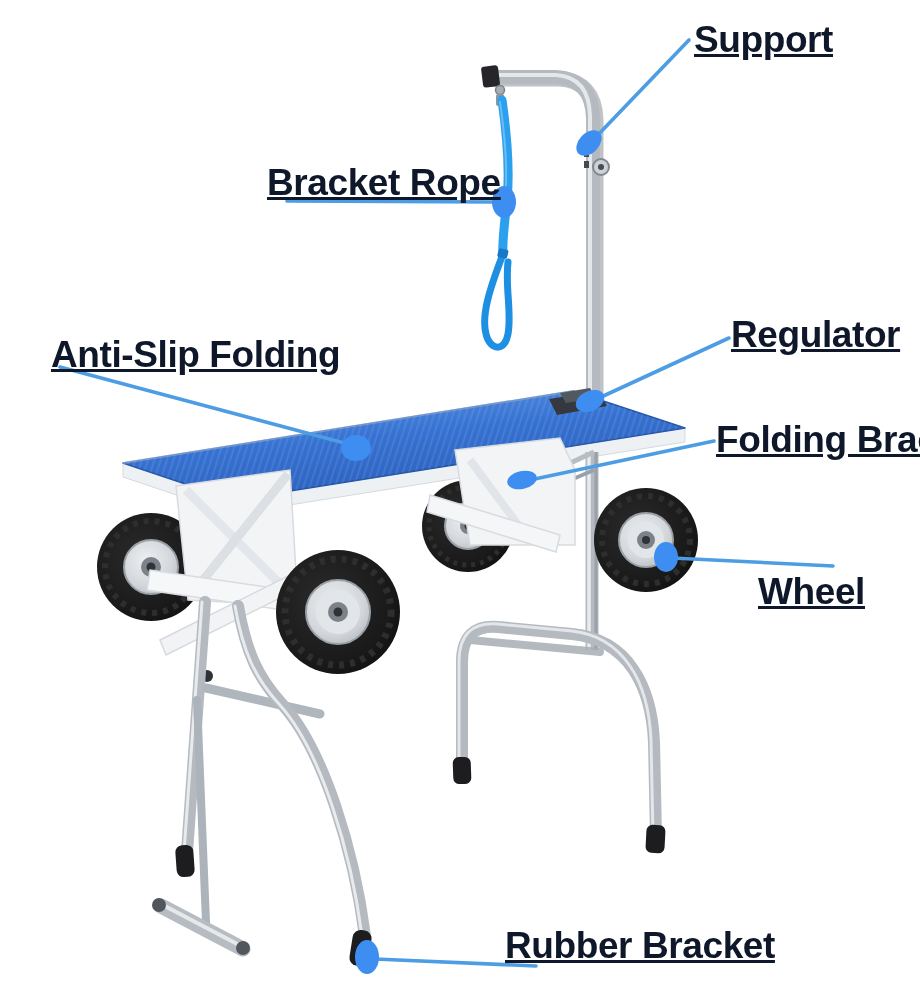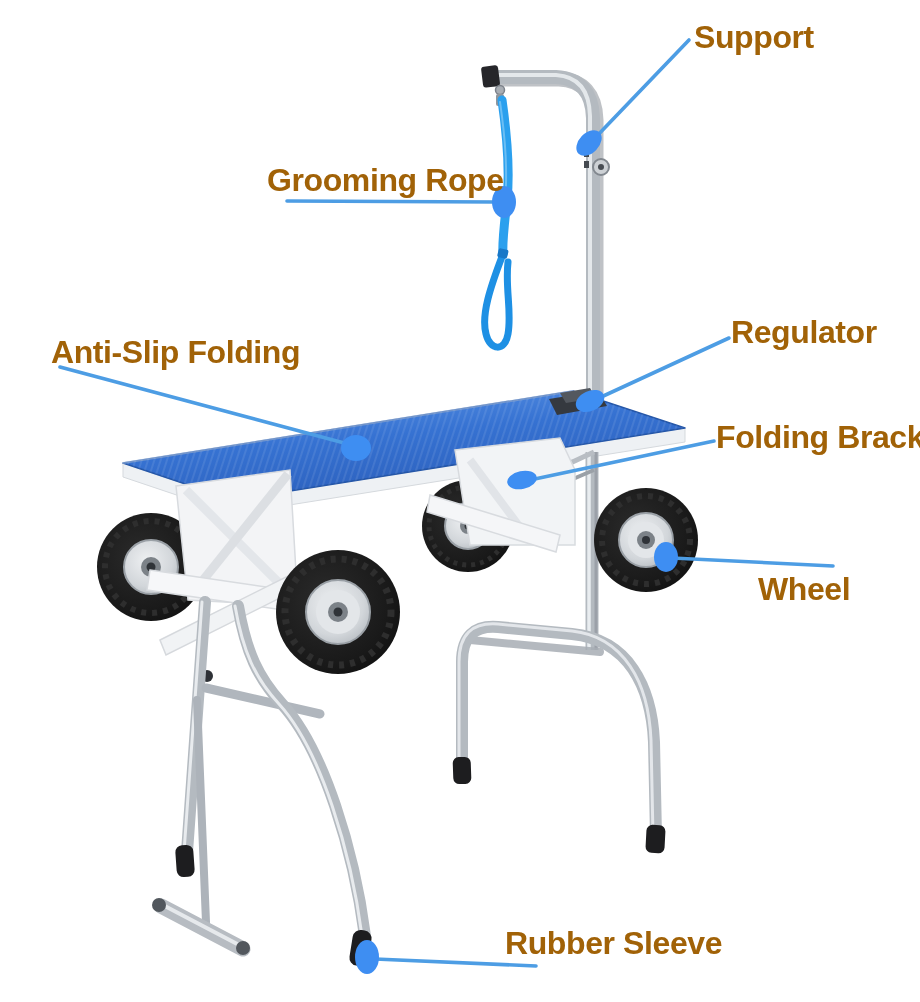--- a/index.html
+++ b/index.html
@@ -3,22 +3,22 @@
 <meta charset="utf-8">
 <style>
   html,body{margin:0;padding:0;background:#ffffff;}
   .stage{
     position:relative;width:920px;height:1002px;background:#ffffff;
     overflow:hidden;font-family:"Liberation Sans",sans-serif;
   }
   .stage svg{position:absolute;left:0;top:0;}
   #label-layer{position:absolute;left:0;top:0;width:100%;height:100%;pointer-events:none;}
   .part-label{
-    position:absolute;font-weight:700;font-size:32px;line-height:1.05;
-    color:#a16207;white-space:nowrap;letter-spacing:-0.4px;
+    position:absolute;font-weight:700;font-size:37px;line-height:1.05;
+    color:#0f172a;white-space:nowrap;letter-spacing:-0.4px;text-decoration:underline;
   }
 </style>
 </head>
 <body>
 
 <div class="stage">
 
   <svg width="920" height="1002" viewBox="0 0 920 1002">
     <defs>
       <linearGradient id="deskGrad" x1="0.15" y1="0" x2="0.65" y2="1">
@@ -164,21 +164,21 @@
       <line x1="714" y1="441" x2="530" y2="480" stroke="#4d9de4" stroke-width="3.6" stroke-linecap="round"></line>
       <ellipse cx="522" cy="480" rx="15" ry="9" transform="rotate(-12 522 480)" fill="#3e8ef2"></ellipse>
       <line x1="672" y1="558" x2="833" y2="566" stroke="#4d9de4" stroke-width="3.6" stroke-linecap="round"></line>
       <ellipse cx="666" cy="557" rx="12" ry="15" transform="rotate(0 666 557)" fill="#3e8ef2"></ellipse>
       <line x1="375" y1="959" x2="536" y2="966" stroke="#4d9de4" stroke-width="3.6" stroke-linecap="round"></line>
       <ellipse cx="367" cy="957" rx="12" ry="17" transform="rotate(0 367 957)" fill="#3e8ef2"></ellipse>
     </svg>
 
   <div id="label-layer">
       <div class="part-label" style="left: 694px; top: 21px;">Support</div>
-      <div class="part-label" style="left: 267px; top: 164px;">Grooming Rope</div>
+      <div class="part-label" style="left: 267px; top: 164px;">Bracket Rope</div>
       <div class="part-label" style="left: 51px; top: 336px;">Anti-Slip Folding</div>
       <div class="part-label" style="left: 731px; top: 316px;">Regulator</div>
       <div class="part-label" style="left: 716px; top: 421px;">Folding Bracket</div>
       <div class="part-label" style="left: 758px; top: 573px; text-align: right;">Wheel</div>
-      <div class="part-label" style="left: 505px; top: 927px;">Rubber Sleeve</div>
+      <div class="part-label" style="left: 505px; top: 927px;">Rubber Bracket</div>
     </div>
 
 </div>
 
 </body></html>

